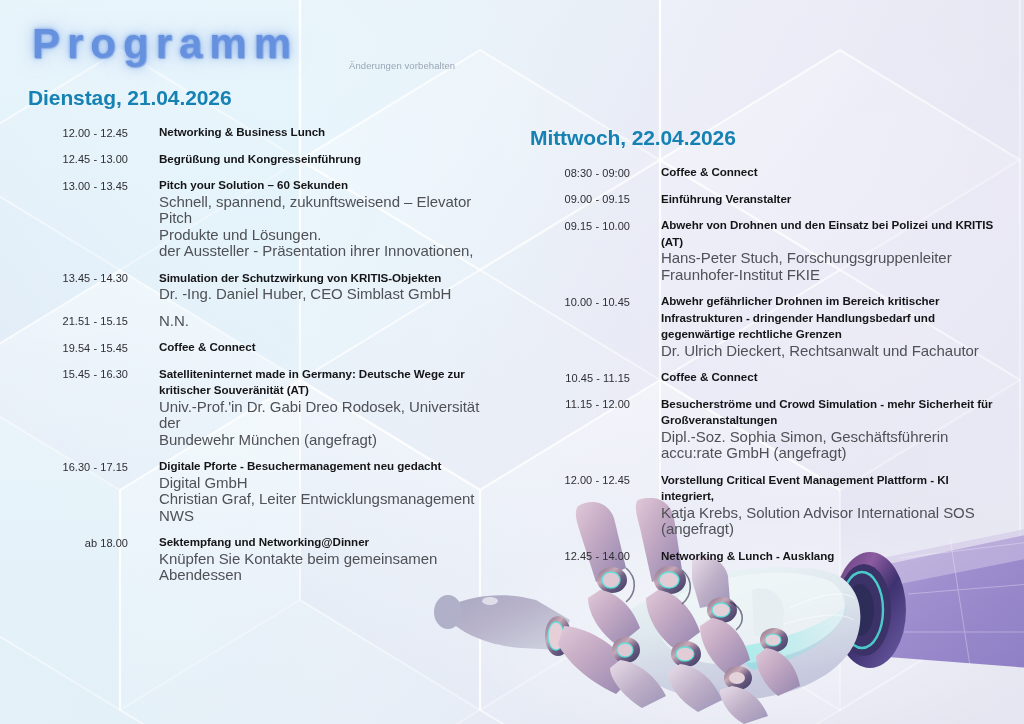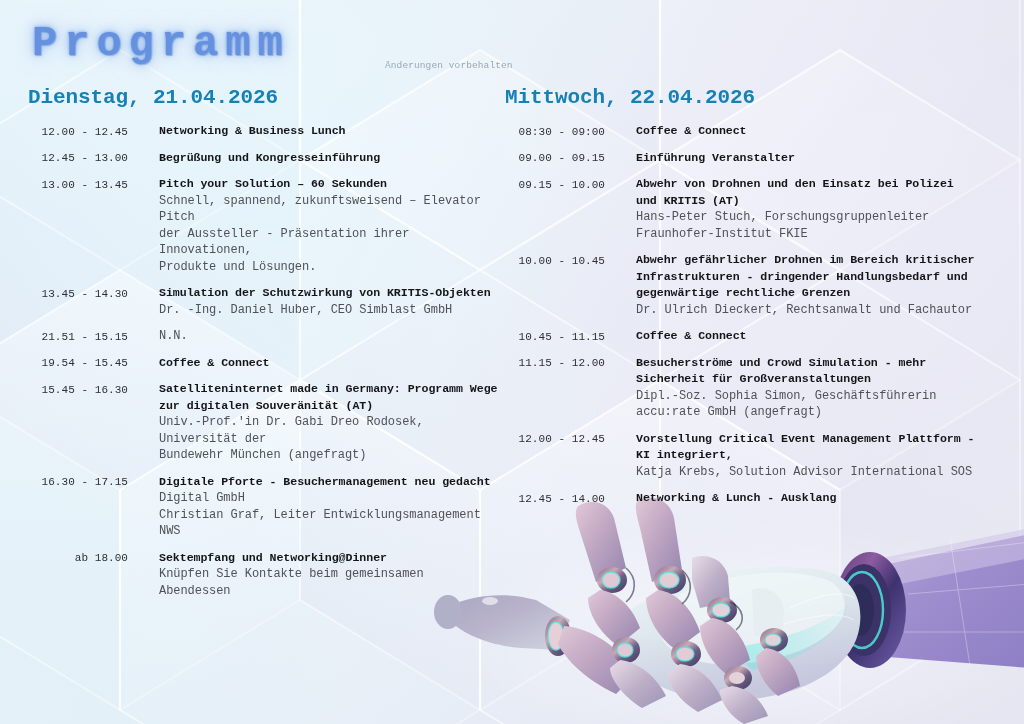--- a/index.html
+++ b/index.html
@@ -13,21 +13,20 @@
     overflow: hidden;
     font-family: "Liberation Sans", sans-serif;
     background: #e6f2f8;
   }
 
   #page {
     position: relative;
     width: 1024px;
     height: 724px;
     overflow: hidden;
-    font-family: Liberation Mono, monospace;
   }
 
   
   .bg-base {
     position: absolute;
     inset: 0;
     background:
       linear-gradient(108deg,
         #e2f1f9 0%,
         #e3f0f8 26%,
@@ -88,30 +87,29 @@
     white-space: nowrap;
   }
   .subnote {
     position: absolute;
     left: 349px;
     top: 60px;
     font-size: 9.5px;
     color: #9aa6b4;
     letter-spacing: 0.1px;
     white-space: nowrap;
-    margin-left: 36px;
   }
 
   
   .col {
     position: absolute;
     top: 86px;
   }
   .col-left  { left: 28px;  width: 470px; }
-  .col-right { left: 505px; width: 470px; }
+  .col-right { left: 530px; width: 470px; margin-top: 40px; }
 
   .day-heading {
     font-size: 21px;
     font-weight: bold;
     color: #1682b4;
     letter-spacing: -0.1px;
     margin: 0 0 14px 0;
     white-space: nowrap;
   }
 
@@ -138,21 +136,21 @@
     padding-left: 31px;
   }
   .entry-title {
     font-size: 11.6px;
     font-weight: bold;
     color: #151518;
     line-height: 16.5px;
     letter-spacing: -0.05px;
   }
   .entry-detail {
-    font-size: 12px;
+    font-size: 15px;
     font-weight: normal;
     color: #4f5156;
     line-height: 16.5px;
     letter-spacing: -0.05px;
   }
 </style>
 </head>
 <body>
 
 <div id="page">
@@ -374,22 +372,22 @@
           <div class="entry-time">12.45 - 13.00</div>
           <div class="entry-body">
             <div class="entry-title">Begrüßung und Kongresseinführung</div>
           </div>
         </div>
         <div class="entry">
           <div class="entry-time">13.00 - 13.45</div>
           <div class="entry-body">
             <div class="entry-title">Pitch your Solution – 60 Sekunden</div>
             <div class="entry-detail">Schnell, spannend, zukunftsweisend – Elevator Pitch</div>
+            <div class="entry-detail">Produkte und Lösungen.</div>
             <div class="entry-detail">der Aussteller - Präsentation ihrer Innovationen,</div>
-            <div class="entry-detail">Produkte und Lösungen.</div>
           </div>
         </div>
         <div class="entry">
           <div class="entry-time">13.45 - 14.30</div>
           <div class="entry-body">
             <div class="entry-title">Simulation der Schutzwirkung von KRITIS-Objekten</div>
             <div class="entry-detail">Dr. -Ing. Daniel Huber, CEO Simblast GmbH</div>
           </div>
         </div>
         <div class="entry">
@@ -400,21 +398,21 @@
         </div>
         <div class="entry">
           <div class="entry-time">19.54 - 15.45</div>
           <div class="entry-body">
             <div class="entry-title">Coffee &amp; Connect</div>
           </div>
         </div>
         <div class="entry">
           <div class="entry-time">15.45 - 16.30</div>
           <div class="entry-body">
-            <div class="entry-title">Satelliteninternet made in Germany: Programm Wege zur digitalen Souveränität (AT)</div>
+            <div class="entry-title">Satelliteninternet made in Germany: Deutsche Wege zur kritischer Souveränität (AT)</div>
             <div class="entry-detail">Univ.-Prof.'in Dr. Gabi Dreo Rodosek, Universität der</div>
             <div class="entry-detail">Bundewehr München (angefragt)</div>
           </div>
         </div>
         <div class="entry">
           <div class="entry-time">16.30 - 17.15</div>
           <div class="entry-body">
             <div class="entry-title">Digitale Pforte - Besuchermanagement neu gedacht</div>
             <div class="entry-detail">Digital GmbH</div>
             <div class="entry-detail">Christian Graf, Leiter Entwicklungsmanagement NWS</div>
@@ -473,20 +471,21 @@
             <div class="entry-title">Besucherströme und Crowd Simulation - mehr Sicherheit für Großveranstaltungen</div>
             <div class="entry-detail">Dipl.-Soz. Sophia Simon, Geschäftsführerin</div>
             <div class="entry-detail">accu:rate GmbH (angefragt)</div>
           </div>
         </div>
         <div class="entry">
           <div class="entry-time">12.00 - 12.45</div>
           <div class="entry-body">
             <div class="entry-title">Vorstellung Critical Event Management Plattform - KI integriert,</div>
             <div class="entry-detail">Katja Krebs, Solution Advisor International SOS</div>
+            <div class="entry-detail">(angefragt)</div>
           </div>
         </div>
         <div class="entry">
           <div class="entry-time">12.45 - 14.00</div>
           <div class="entry-body">
             <div class="entry-title">Networking &amp; Lunch - Ausklang</div>
           </div>
         </div>
       </div>
   </div>

